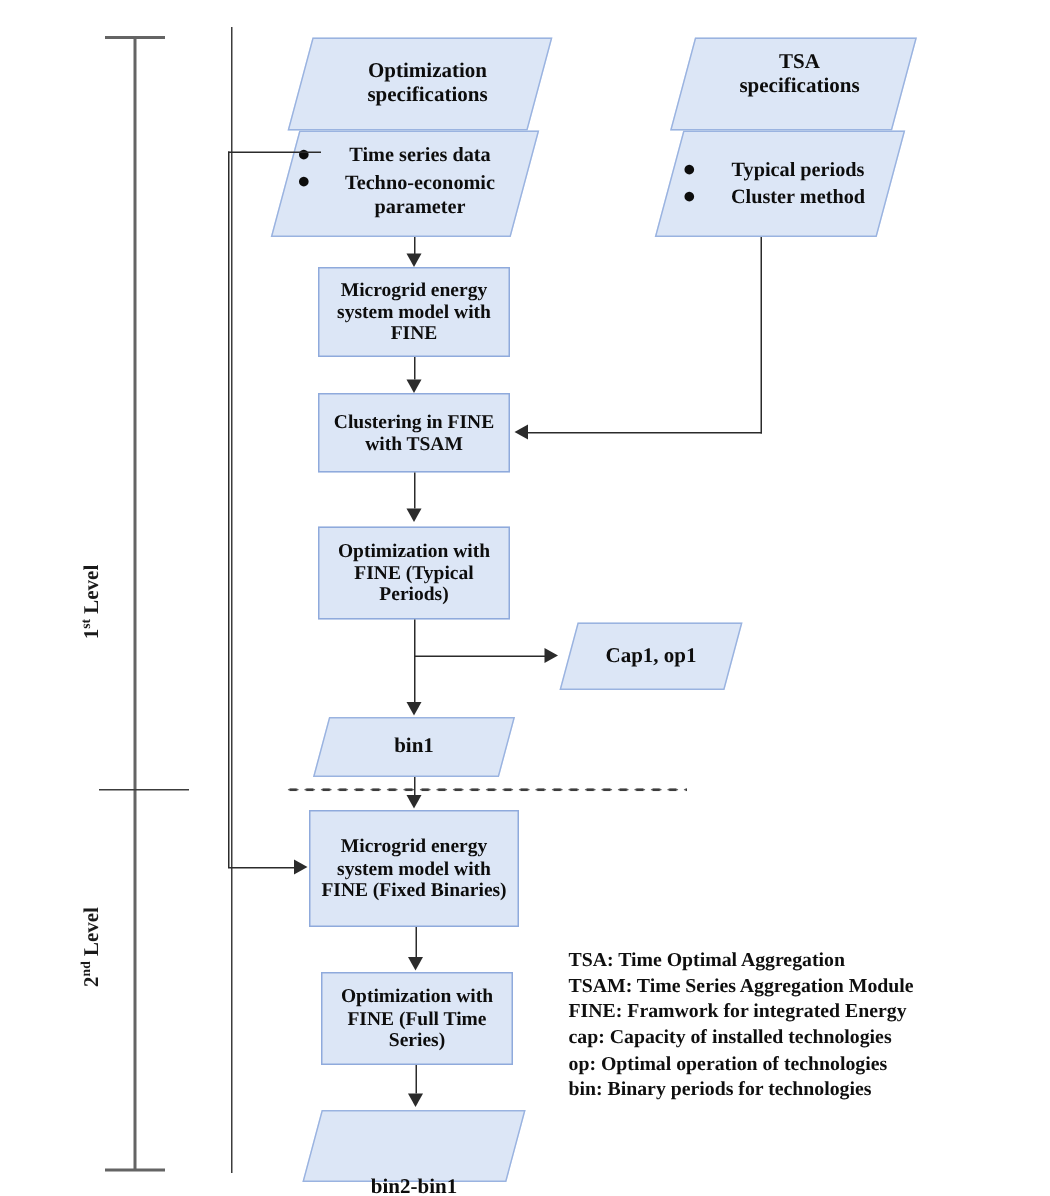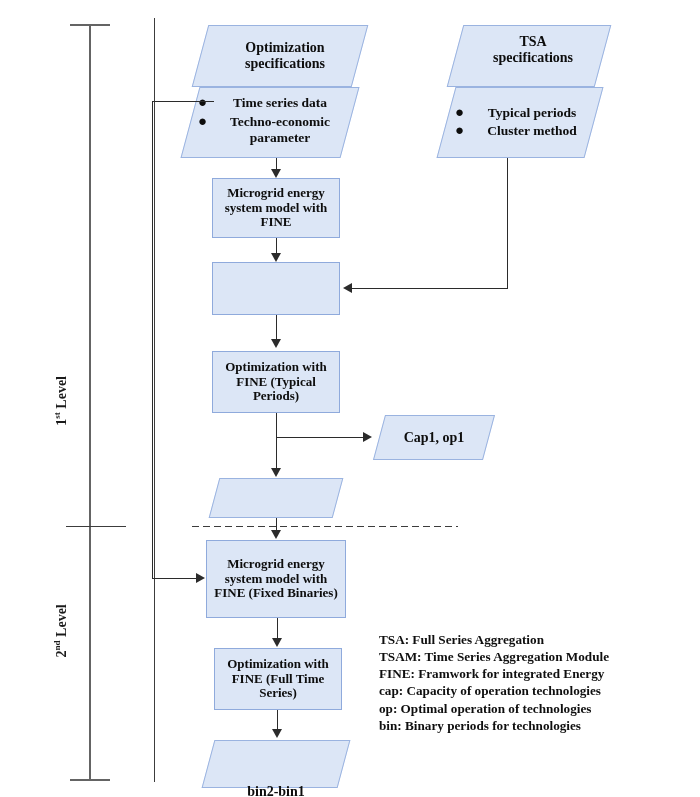--- a/index.html
+++ b/index.html
@@ -223,20 +223,22 @@
 
   <div class="proc" style="left:212px; top:178px; width:128px; height:60px;"></div>
   <div class="node-text" style="left:212px; top:178px; width:128px; height:60px; font-size:13px;">Microgrid energy
 system model with
 FINE</div>
 
   <div class="vline" style="left:276px; top:158px; height:12px;"></div>
   <div class="arrow-down" style="left:271px; top:169px;"></div>
 
   <div class="proc" style="left:212px; top:262px; width:128px; height:53px;"></div>
+  <div class="node-text" style="left:212px; top:262px; width:128px; height:53px; font-size:13px;">Clustering in FINE
+with TSAM</div>
 
   <div class="vline" style="left:276px; top:238px; height:15px;"></div>
   <div class="arrow-down" style="left:271px; top:253px;"></div>
 
   <div class="vline" style="left:507px; top:158px; height:131px;"></div>
   <div class="hline" style="left:352px; top:288px; width:156px;"></div>
   <div class="arrow-left" style="left:343px; top:283px;"></div>
 
   <div class="proc" style="left:212px; top:351px; width:128px; height:62px;"></div>
   <div class="node-text" style="left:212px; top:351px; width:128px; height:62px; font-size:13px;">Optimization with
@@ -246,20 +248,21 @@
   <div class="vline" style="left:276px; top:315px; height:24px;"></div>
   <div class="arrow-down" style="left:271px; top:339px;"></div>
 
   <div class="para" style="left:379px; top:415px; width:110px; height:45px;"></div>
   <div class="node-text" style="left:379px; top:415px; width:110px; height:45px; font-size:14px;">Cap1, op1</div>
 
   <div class="hline" style="left:276px; top:437px; width:88px;"></div>
   <div class="arrow-right" style="left:363px; top:432px;"></div>
 
   <div class="para" style="left:214px; top:478px; width:124px; height:40px;"></div>
+  <div class="node-text" style="left:214px; top:478px; width:124px; height:40px; font-size:14px;">bin1</div>
 
   <div class="vline" style="left:276px; top:413px; height:56px;"></div>
   <div class="arrow-down" style="left:271px; top:468px;"></div>
 
   <div class="proc" style="left:206px; top:540px; width:140px; height:78px;"></div>
   <div class="node-text" style="left:206px; top:540px; width:140px; height:78px; font-size:13px;">Microgrid energy
 system model with
 FINE (Fixed Binaries)</div>
 
   <div class="vline" style="left:276px; top:518px; height:13px;"></div>
@@ -279,21 +282,21 @@
   <div class="arrow-down" style="left:272px; top:638px;"></div>
 
   <div class="para" style="left:208px; top:740px; width:136px; height:48px;"></div>
   <div class="node-text" style="left:208px; top:776px; width:136px; height:48px; font-size:14px;">bin2-bin1
 Cap2,op2</div>
 
   <div class="vline" style="left:277px; top:710px; height:19px;"></div>
   <div class="arrow-down" style="left:272px; top:729px;"></div>
 
   <div id="legend">
-    <div class="legend-line">TSA: Full Series Aggregation</div>
+    <div class="legend-line">TSA: Time Optimal Aggregation</div>
     <div class="legend-line">TSAM: Time Series Aggregation Module</div>
     <div class="legend-line">FINE: Framwork for integrated Energy</div>
-    <div class="legend-line">cap: Capacity of operation technologies</div>
+    <div class="legend-line">cap: Capacity of installed technologies</div>
     <div class="legend-line">op: Optimal operation of technologies</div>
     <div class="legend-line">bin: Binary periods for technologies</div>
   </div>
 
 </div>
 
 </body></html>

